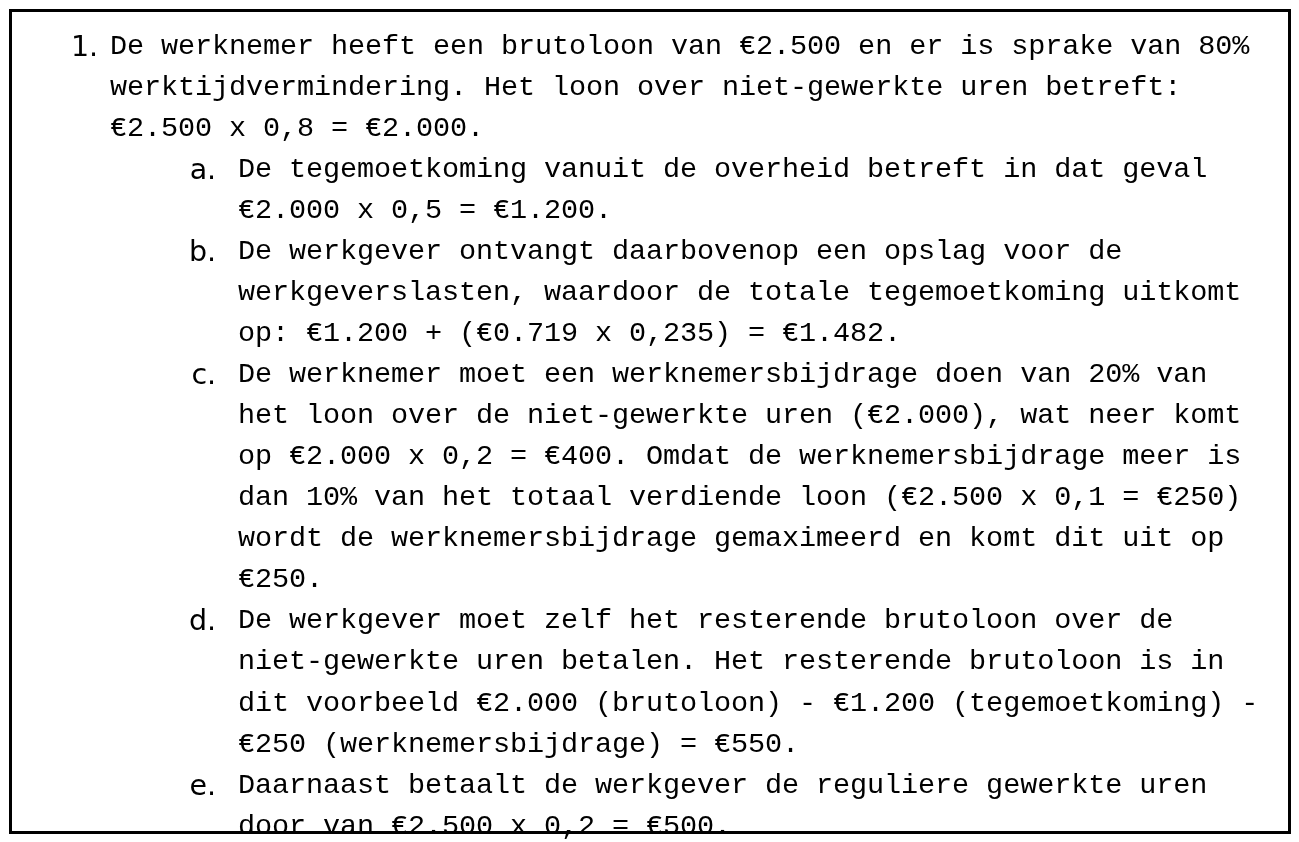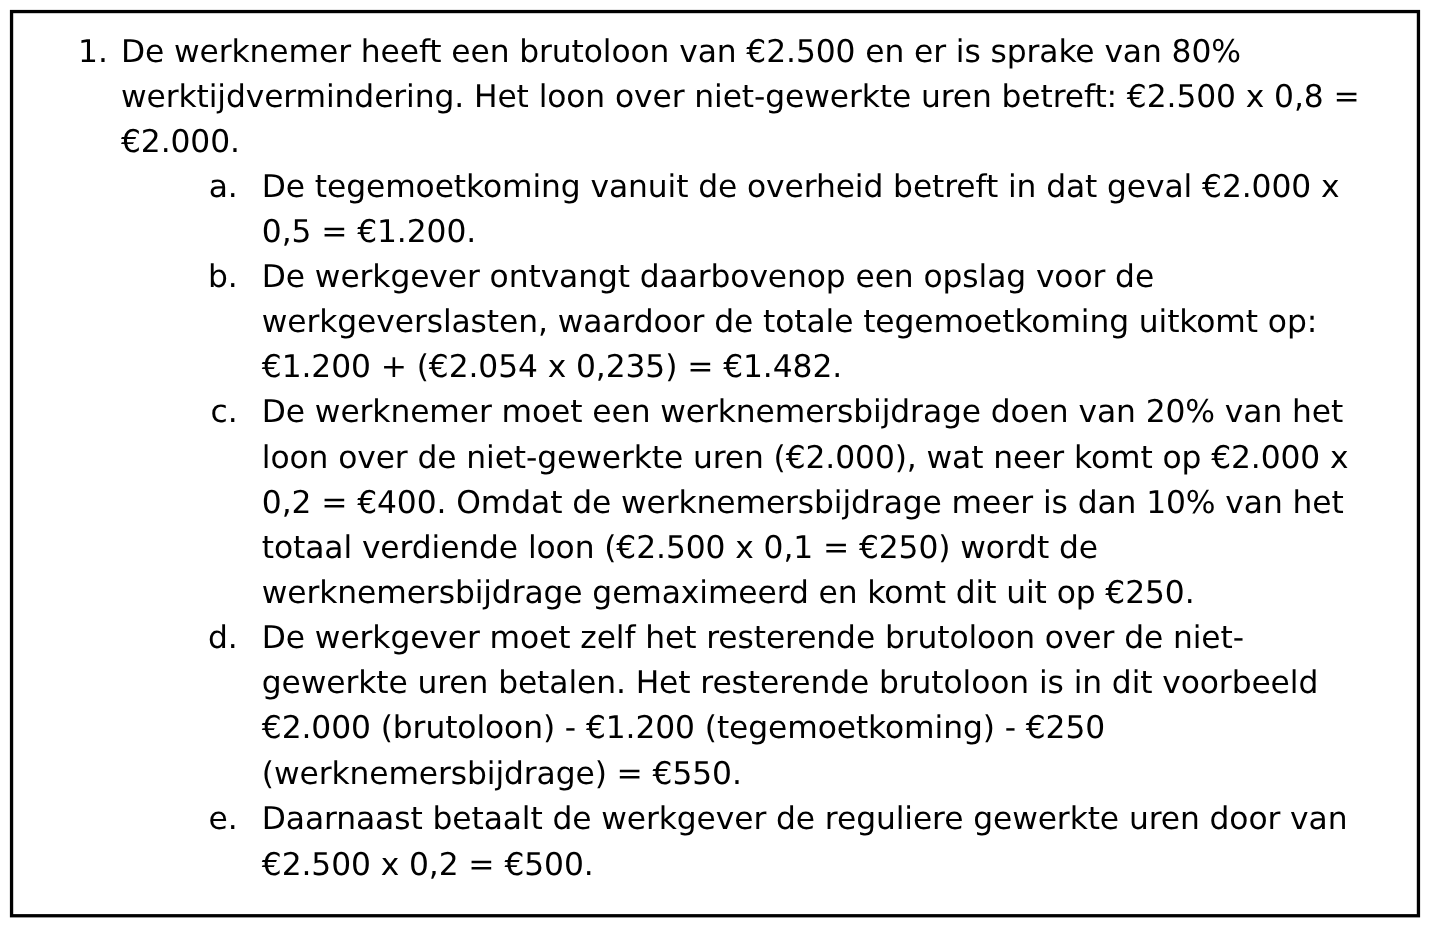--- a/index.html
+++ b/index.html
@@ -42,20 +42,21 @@
   ol.level1 > li > .marker {
     position: absolute;
     left: 16px;
     top: 0;
     width: 44px;
     text-align: right;
     font-size: 28.5px;
   }
   .para {
     margin: 0;
+    font-family: Liberation Mono, monospace;
   }
   ol.level2 {
     list-style: none;
     margin: 0;
     padding: 0;
   }
   ol.level2 > li {
     position: relative;
     padding-left: 68px;
     margin-top: 0;
@@ -85,21 +86,21 @@
         <span class="marker">1.</span>
         <p class="para">De werknemer heeft een brutoloon van €2.500 en er is sprake van 80% werktijdvermindering. Het loon over niet-gewerkte uren betreft: €2.500 x 0,8 = €2.000.</p>
         <div class="sub-wrap">
           <ol class="level2">
             <li>
               <span class="marker">a.</span>
               <p class="para">De tegemoetkoming vanuit de overheid betreft in dat geval €2.000 x 0,5 = €1.200.</p>
             </li>
             <li>
               <span class="marker">b.</span>
-              <p class="para">De werkgever ontvangt daarbovenop een opslag voor de werkgeverslasten, waardoor de totale tegemoetkoming uitkomt op: €1.200 + (€2.054 x 0,235) = €1.482.</p>
+              <p class="para">De werkgever ontvangt daarbovenop een opslag voor de werkgeverslasten, waardoor de totale tegemoetkoming uitkomt op: €1.200 + (€0.719 x 0,235) = €1.482.</p>
             </li>
             <li>
               <span class="marker">c.</span>
               <p class="para">De werknemer moet een werknemersbijdrage doen van 20% van het loon over de niet-gewerkte uren (€2.000), wat neer komt op €2.000 x 0,2 = €400. Omdat de werknemersbijdrage meer is dan 10% van het totaal verdiende loon (€2.500 x 0,1 = €250) wordt de werknemersbijdrage gemaximeerd en komt dit uit op €250.</p>
             </li>
             <li>
               <span class="marker">d.</span>
               <p class="para">De werkgever moet zelf het resterende brutoloon over de niet-gewerkte uren betalen. Het resterende brutoloon is in dit voorbeeld €2.000 (brutoloon) - €1.200 (tegemoetkoming) - €250 (werknemersbijdrage) = €550.</p>
             </li>
             <li>

